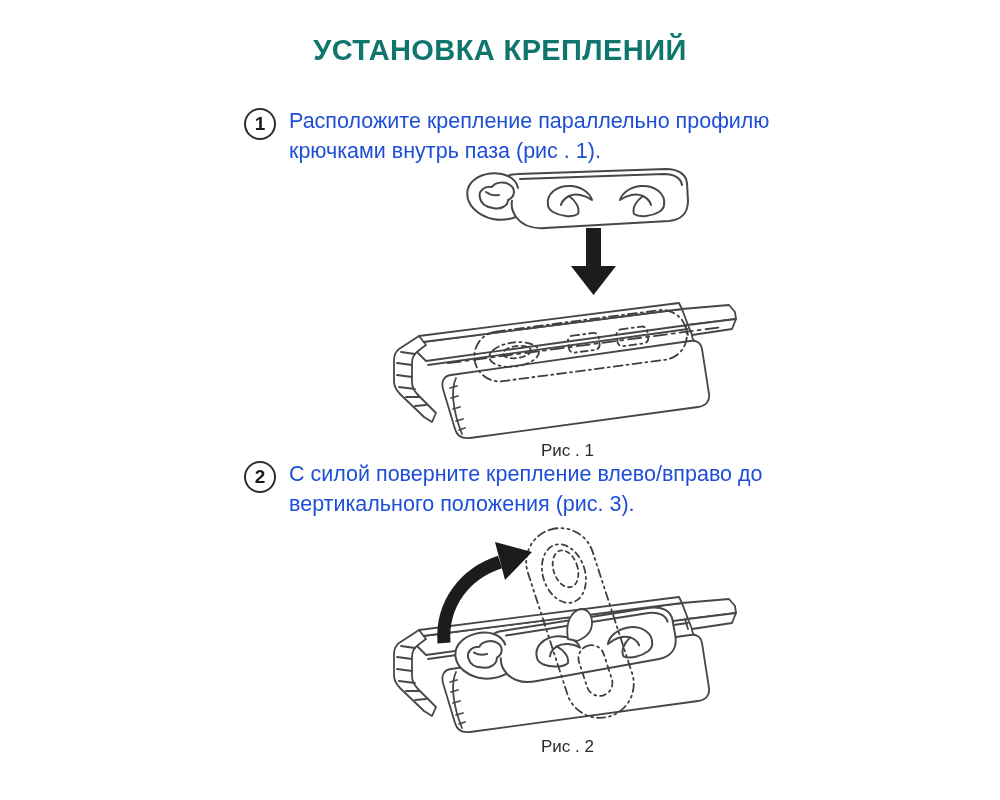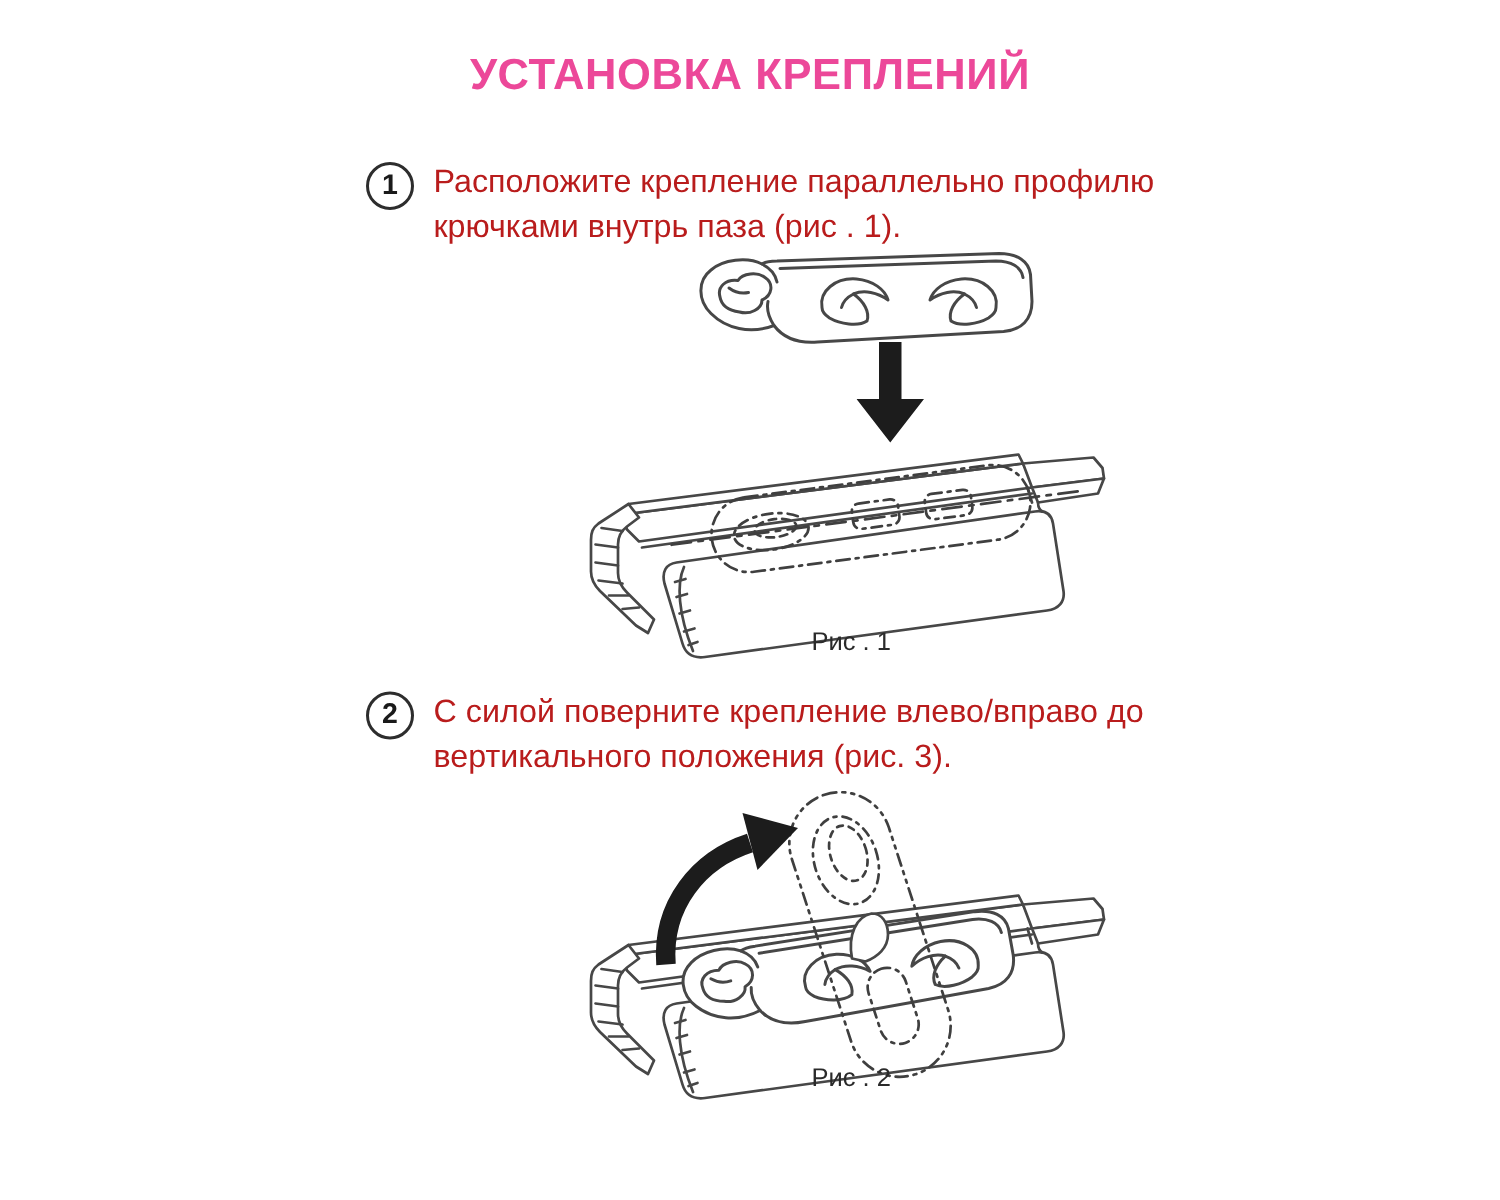--- a/index.html
+++ b/index.html
@@ -14,21 +14,21 @@
   }
   .title {
     position: absolute;
     top: 33px; left: 0;
     width: 1000px;
     text-align: center;
     font-size: 29px;
     line-height: 1.18;
     font-weight: bold;
     letter-spacing: 0.4px;
-    color: #ec4899;
+    color: #0f766e;
   }
   .step {
     position: absolute;
     left: 244px;
     width: 530px;
     display: flex;
     align-items: flex-start;
     gap: 13px;
   }
   .step-1 { top: 107px; }
@@ -44,37 +44,37 @@
     display: flex;
     align-items: center;
     justify-content: center;
     margin-top: 1px;
   }
   .step-text {
     margin: 0;
     width: 487px;
     font-size: 21.5px;
     line-height: 1.38;
-    color: #b91c1c;
+    color: #1d4ed8;
   }
   .fig { position: absolute; }
   .fig-clip    { left: 448px; top: 160px; }
   .fig-arrow   { left: 571px; top: 228px; }
   .fig-prof1   { left: 388px; top: 291px; }
   .fig-assy2   { left: 388px; top: 523px; }
   .caption {
     position: absolute;
     left: 390px;
     width: 355px;
     text-align: center;
     font-size: 17px;
     color: #2a2a2a;
   }
-  .caption-1 { top: 418px; }
-  .caption-2 { top: 709px; }
+  .caption-1 { top: 441px; }
+  .caption-2 { top: 737px; }
   svg { display: block; }
 </style>
 </head>
 <body>
 
 <svg width="0" height="0" style="position:absolute" aria-hidden="true">
   <defs>
 
     <symbol id="profile" overflow="visible">
       <g fill="#ffffff" stroke="#474747" stroke-width="1.8" stroke-linejoin="round" stroke-linecap="round">

